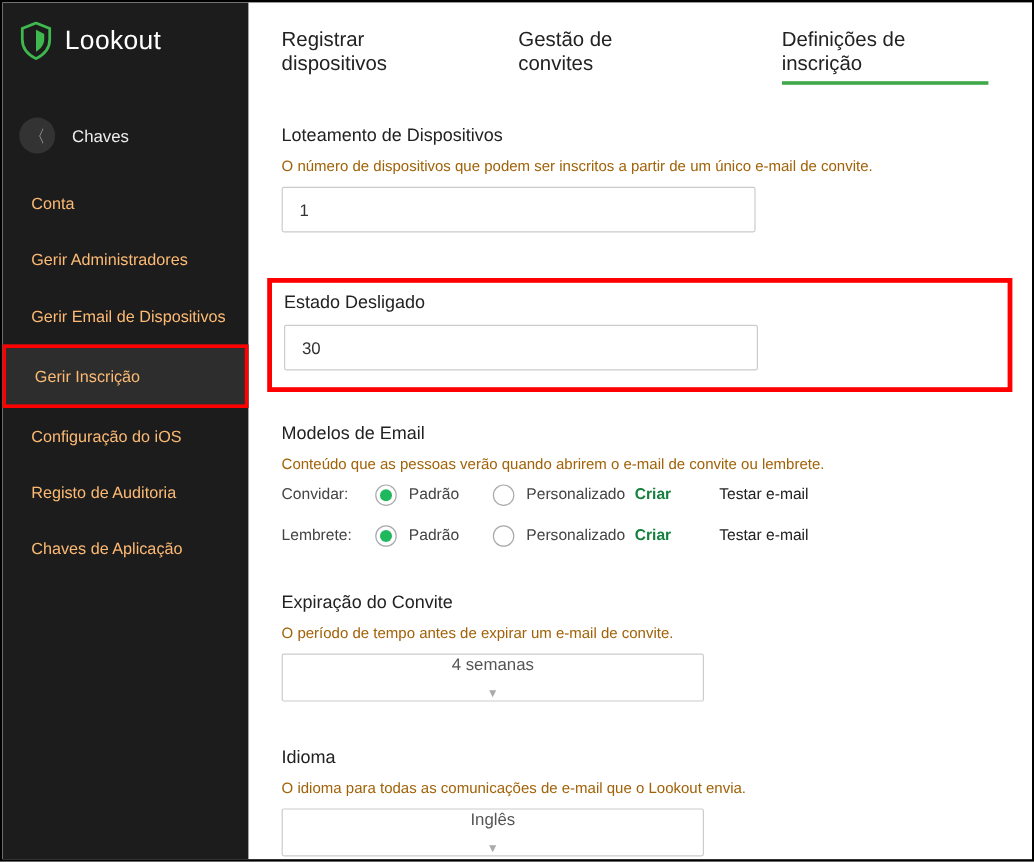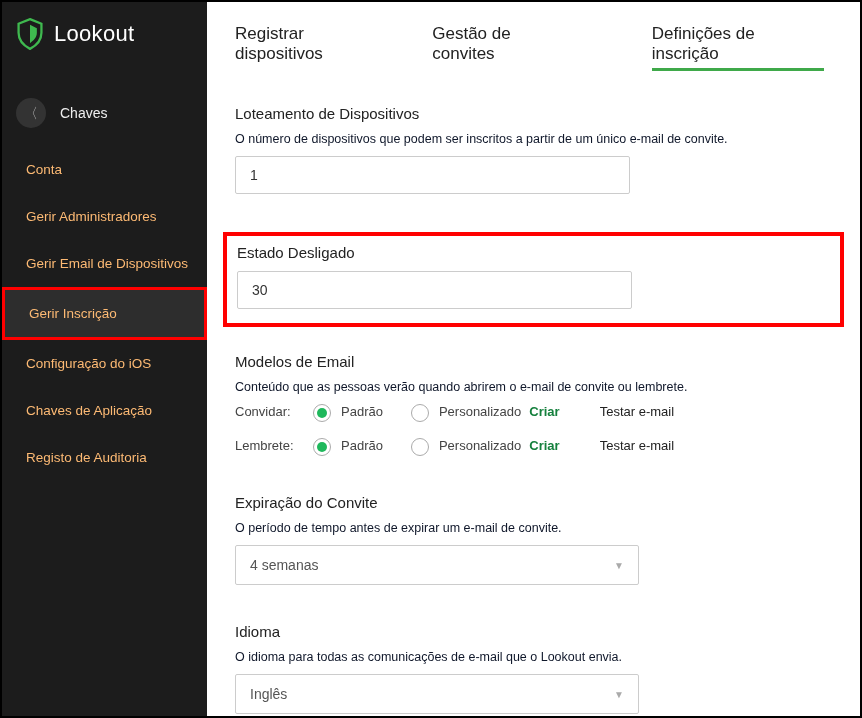--- a/index.html
+++ b/index.html
@@ -92,21 +92,21 @@
       margin-bottom: 38px;
     }
     .section-title {
       font-size: 15px;
       color: #222;
       margin-bottom: 10px;
       font-weight: 400;
     }
     .section-desc {
       font-size: 12.5px;
-      color: #0f172a;
+      color: #a16207;
       margin-bottom: 10px;
     }
     .text-input {
       width: 395px;
       height: 38px;
       border: 1px solid #ccc;
       border-radius: 2px;
       padding: 0 14px;
       font-size: 14px;
       color: #333;
@@ -155,32 +155,33 @@
       color: #15803d;
       margin-right: 40px;
       cursor: pointer;
       font-weight: bold;
     }
     .test-link {
       color: #222;
       cursor: pointer;
     }
     .select {
-      width: 404px;
+      width: 352px;
       height: 40px;
       border: 1px solid #ccc;
       border-radius: 2px;
       padding: 0 14px;
       font-size: 14px;
       color: #555;
       display: flex;
       align-items: center;
       justify-content: space-between;
       cursor: pointer;
       background: #fff;
+      flex-direction: column;
     }
     .select-caret {
       color: #aaa;
       font-size: 10px;
     }
   </style>
 </head>
 <body>
 
 <div class="sidebar">
@@ -197,22 +198,22 @@
       <span class="back-chevron">〈</span>
     </div>
     <span class="back-label">Chaves</span>
   </div>
 
   <div class="nav-item">Conta</div>
   <div class="nav-item">Gerir Administradores</div>
   <div class="nav-item">Gerir Email de Dispositivos</div>
   <div class="nav-item active">Gerir Inscrição</div>
   <div class="nav-item">Configuração do iOS</div>
+  <div class="nav-item">Registo de Auditoria</div>
   <div class="nav-item">Chaves de Aplicação</div>
-  <div class="nav-item">Registo de Auditoria</div>
 </div>
 
 <div class="main">
   <div class="tabs">
     <div class="tab">Registrar dispositivos</div>
     <div class="tab">Gestão de convites</div>
     <div style="flex:1"></div>
     <div class="tab active">Definições de inscrição</div>
   </div>
 

